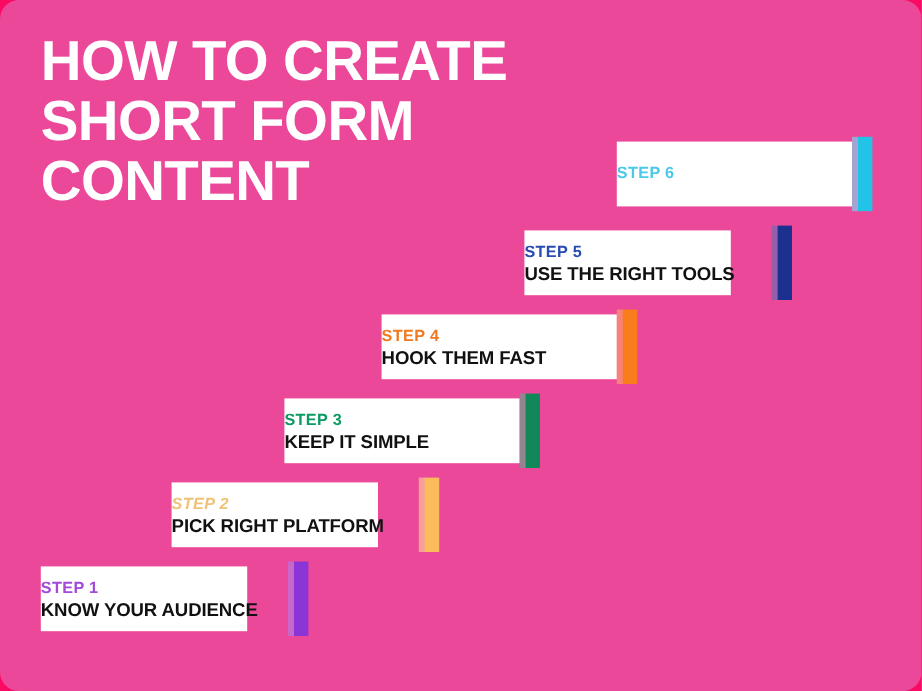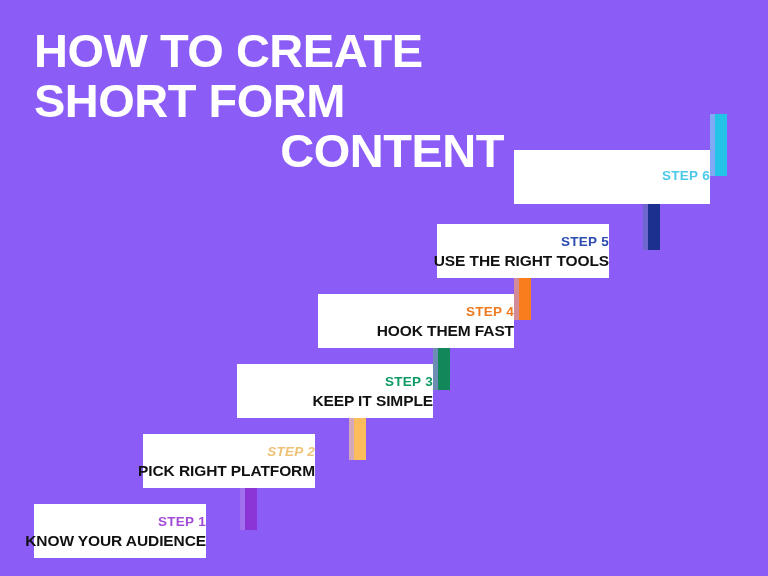--- a/index.html
+++ b/index.html
@@ -50,23 +50,22 @@
   .card-face {
     position: absolute;
     left: 0;
     top: 0;
     width: 196px;
     height: 54px;
     background: #ffffff;
     box-sizing: border-box;
     display: flex;
     flex-direction: column;
-    align-items: flex-end;
+    align-items: flex-start;
     justify-content: center;
-    margin-top: 32px;
   }
   .accent-bar {
     position: absolute;
     top: -4px;
     left: 196px;
     width: 17px;
     height: 62px;
   }
   .accent-bar .bar-light {
     position: absolute;
@@ -106,26 +105,26 @@
   }
 
   
   .step-card.wide .card-face,
   .step-card.wide { width: 172px; }
   .step-card.wide .accent-bar { left: 206px; }
 </style>
 </head>
 <body>
 
-<div id="poster" style="background: #8b5cf6;">
+<div id="poster" style="background: #ec4899; border-radius: 16px;">
 
   <div id="title-block">
     <span class="title-line" style="color: rgb(255, 255, 255);">HOW TO CREATE</span>
     <span class="title-line" style="color: rgb(255, 255, 255);">SHORT FORM</span>
-    <span class="title-line" style="color: rgb(255, 255, 255); text-align: right;">CONTENT</span>
+    <span class="title-line" style="color: rgb(255, 255, 255);">CONTENT</span>
   </div>
 
   <div class="step-card wide" id="card-1" style="left:34px; top:472px;">
     <div class="card-face">
       <div class="step-label" id="label-1" style="color: rgb(162, 75, 216);">STEP 1</div>
       <div class="step-title">KNOW YOUR AUDIENCE</div>
     </div>
     <div class="accent-bar" id="accent-1">
       <div class="bar-light" style="background: rgb(176, 122, 232);"></div>
       <div class="bar-main" style="background: rgb(139, 53, 214);"></div>

